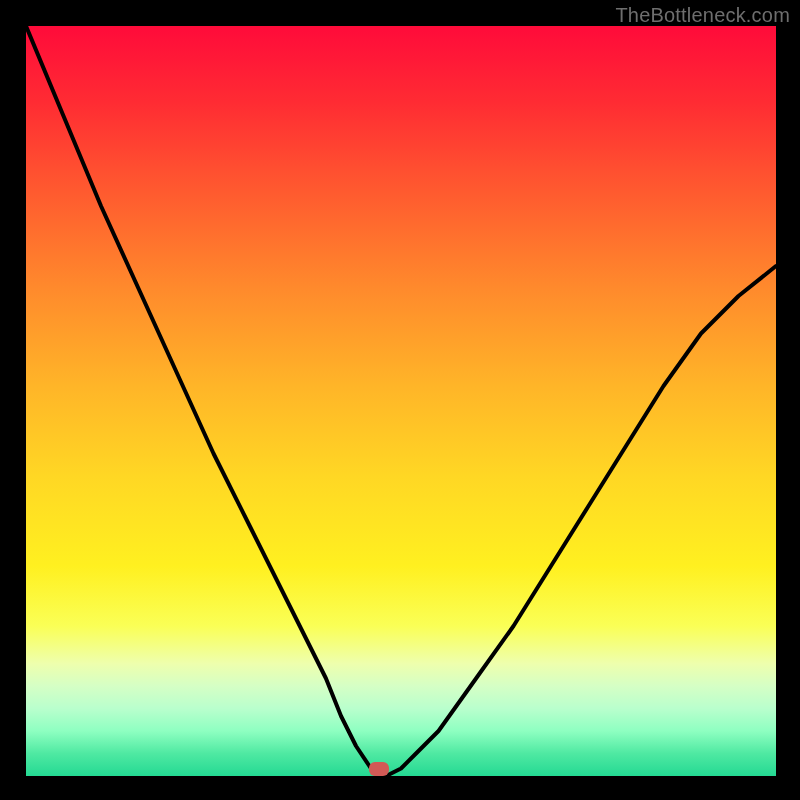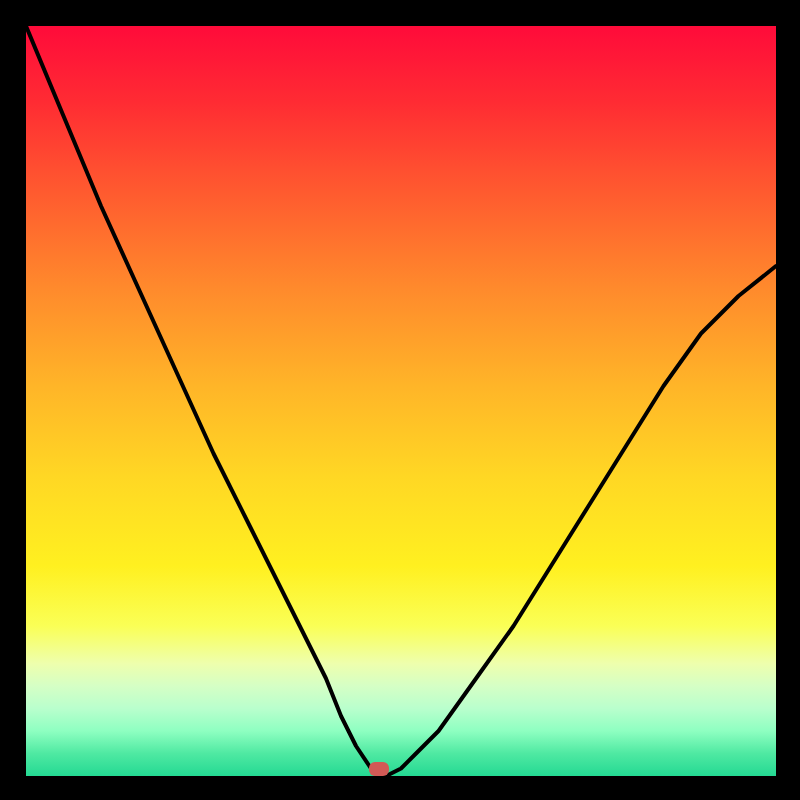--- a/index.html
+++ b/index.html
@@ -68,14 +68,15 @@
 
 <div class="chart-container">
 
   <div class="plot-area">
     <svg class="curve-svg" viewBox="0 0 750 750" preserveAspectRatio="none">
       <path d="M0.00 0.00 L37.50 90.00 L75.00 180.00 L112.50 262.50 L150.00 345.00 L187.50 427.50 L225.00 502.50 L262.50 577.50 L300.00 652.50 L315.00 690.00 L330.00 720.00 L345.00 742.50 L352.50 750.00 L360.00 750.00 L375.00 742.50 L390.00 727.50 L412.50 705.00 L450.00 652.50 L487.50 600.00 L525.00 540.00 L562.50 480.00 L600.00 420.00 L637.50 360.00 L675.00 307.50 L712.50 270.00 L750.00 240.00" fill="none" stroke="#000000" stroke-width="4" stroke-linecap="round" stroke-linejoin="round"></path>
     </svg>
     <div class="marker" style="background: rgb(210, 90, 86); left: 352.5px; top: 742.5px;"></div>
   </div>
 
+  <div class="attribution">TheBottleneck.com</div>
 
 </div>
 
 </body></html>

